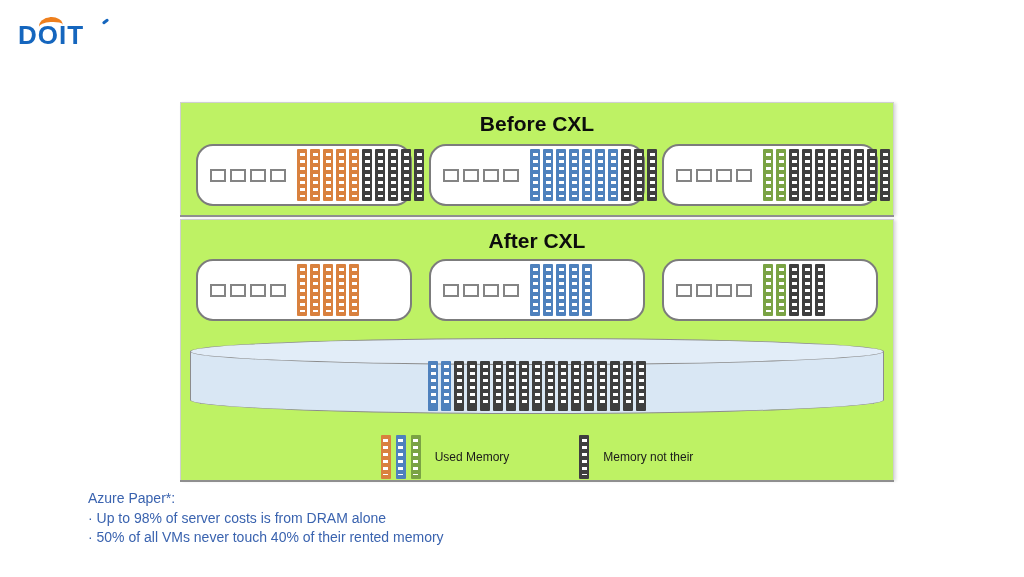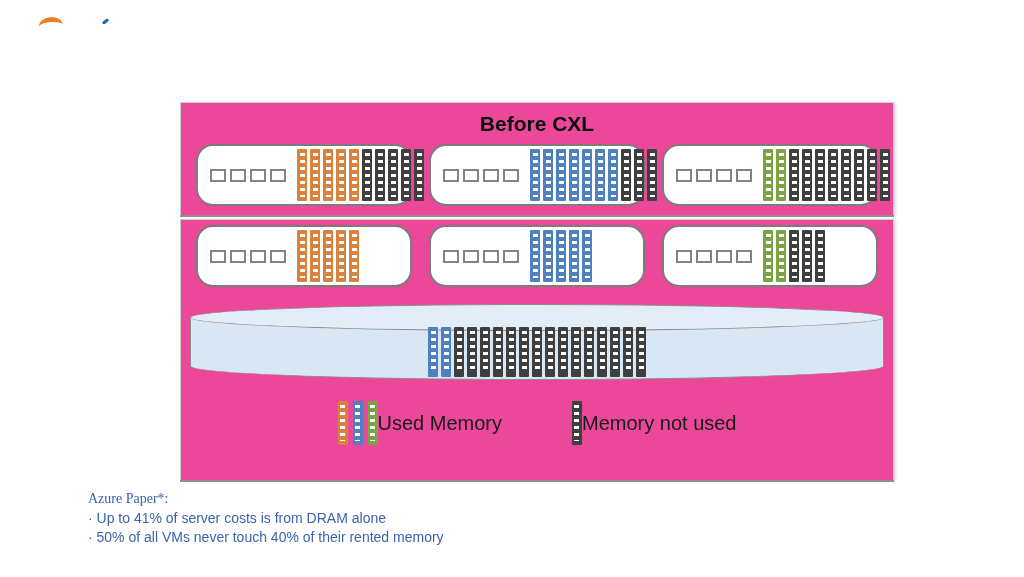--- a/index.html
+++ b/index.html
@@ -15,21 +15,21 @@
 
   .summit{position:absolute;right:10px;top:20px;display:flex;align-items:center;gap:9px;}
   .summit-text{font-size:26px;font-weight:700;color:#b9b9be;letter-spacing:1px;}
   .summit-icon{width:36px;height:38px;}
 
   
   .page-title{position:absolute;left:88px;top:58px;font-size:28px;font-weight:800;color:#141414;}
 
   
   .panels{position:absolute;left:180px;top:102px;width:714px;}
-  .panel{background:#ec4899;border:1px solid #cfcfcf;border-bottom:none;
+  .panel{background:#bef264;border:1px solid #cfcfcf;border-bottom:none;
     box-shadow:0 2px 0 #8f8f8f,2px 1px 3px rgba(0,0,0,.15);box-sizing:border-box;}
   .panel-before{height:113px;margin-bottom:4px;}
   .panel-after{height:261px;}
   .section-title{text-align:center;font-size:21px;line-height:26px;font-weight:800;color:#0d0d0d;margin-top:8px;}
   .server-row{display:flex;justify-content:space-between;padding:0 15px;}
   .panel-before .server-row{margin-top:7px;}
   .panel-after .server-row{margin-top:5px;}
 
   .server-box{width:216px;height:62px;box-sizing:border-box;border:2px solid #7c7c7c;border-radius:17px;
     background:#fff;display:flex;align-items:center;padding-left:12px;flex:0 0 auto;}
@@ -45,33 +45,34 @@
     border:1px solid #8c8c8c;border-top:none;border-radius:0 0 50% 50% / 0 0 14px 14px;box-sizing:border-box;}
   .pool-top{position:absolute;left:0;right:0;top:0;height:27px;background:#E2EDF8;
     border:1px solid #8c8c8c;border-radius:50%;box-sizing:border-box;}
   .pool-dimms{position:absolute;left:50%;transform:translateX(-50%);top:23px;display:flex;gap:3px;}
   .pool-dimm{height:50px;}
 
   
   .legend{display:flex;align-items:center;justify-content:center;margin-top:21px;}
   .legend-swatches{display:flex;gap:5px;}
   .legend-dimm{height:44px;}
-  .legend-label{font-size:20px;color:#1a1a1a;}
+  .legend-label{font-size:12px;color:#1a1a1a;margin-left:14px;}
   .legend-gap{width:70px;}
 
   
   .notes{position:absolute;left:88px;top:489px;color:#3A63AF;font-size:14px;line-height:19.5px;}
-  .note-heading{margin-bottom:0;font-family:Liberation Serif, serif;}
+  .note-heading{margin-bottom:0;}
 </style>
 </head>
 <body>
 
 <div class="slide">
 
   <div class="doit-logo">
+    <div class="doit-text">DOIT</div>
     <div class="doit-swoosh"></div>
     <div class="doit-tick"></div>
   </div>
 
 
 
   <div class="panels">
 
     <div class="panel panel-before">
       <div class="section-title">Before CXL</div>
@@ -193,20 +194,21 @@
               </div>
               <div class="dimm" style="background: rgb(63, 63, 63);">
                 <div class="dimm-rungs"></div>
               </div>
             </div>
           </div>
         </div>
     </div>
 
     <div class="panel panel-after">
+      <div class="section-title">After CXL</div>
       <div class="server-row">
           <div class="server-box">
             <div class="cpu-slots">
               <div class="cpu-slot"></div>
               <div class="cpu-slot"></div>
               <div class="cpu-slot"></div>
               <div class="cpu-slot"></div>
             </div>
             <div class="dimm-row">
               <div class="dimm" style="background: rgb(217, 129, 62);">
@@ -348,26 +350,26 @@
               <div class="dimm-rungs"></div>
             </div>
           </div>
         <div class="legend-label">Used Memory</div>
         <div class="legend-gap"></div>
         <div class="legend-swatches">
             <div class="dimm legend-dimm" style="background: rgb(63, 63, 63);">
               <div class="dimm-rungs"></div>
             </div>
           </div>
-        <div class="legend-label">Memory not used</div>
+        <div class="legend-label">Memory not their</div>
       </div>
     </div>
   </div>
 
   <div class="notes">
     <div class="note-heading">Azure Paper*:</div>
     <div>
-        <div class="note-line">· Up to 41% of server costs is from DRAM alone</div>
+        <div class="note-line">· Up to 98% of server costs is from DRAM alone</div>
         <div class="note-line">· 50% of all VMs never touch 40% of their rented memory</div>
       </div>
   </div>
 
 </div>
 
 </body></html>

